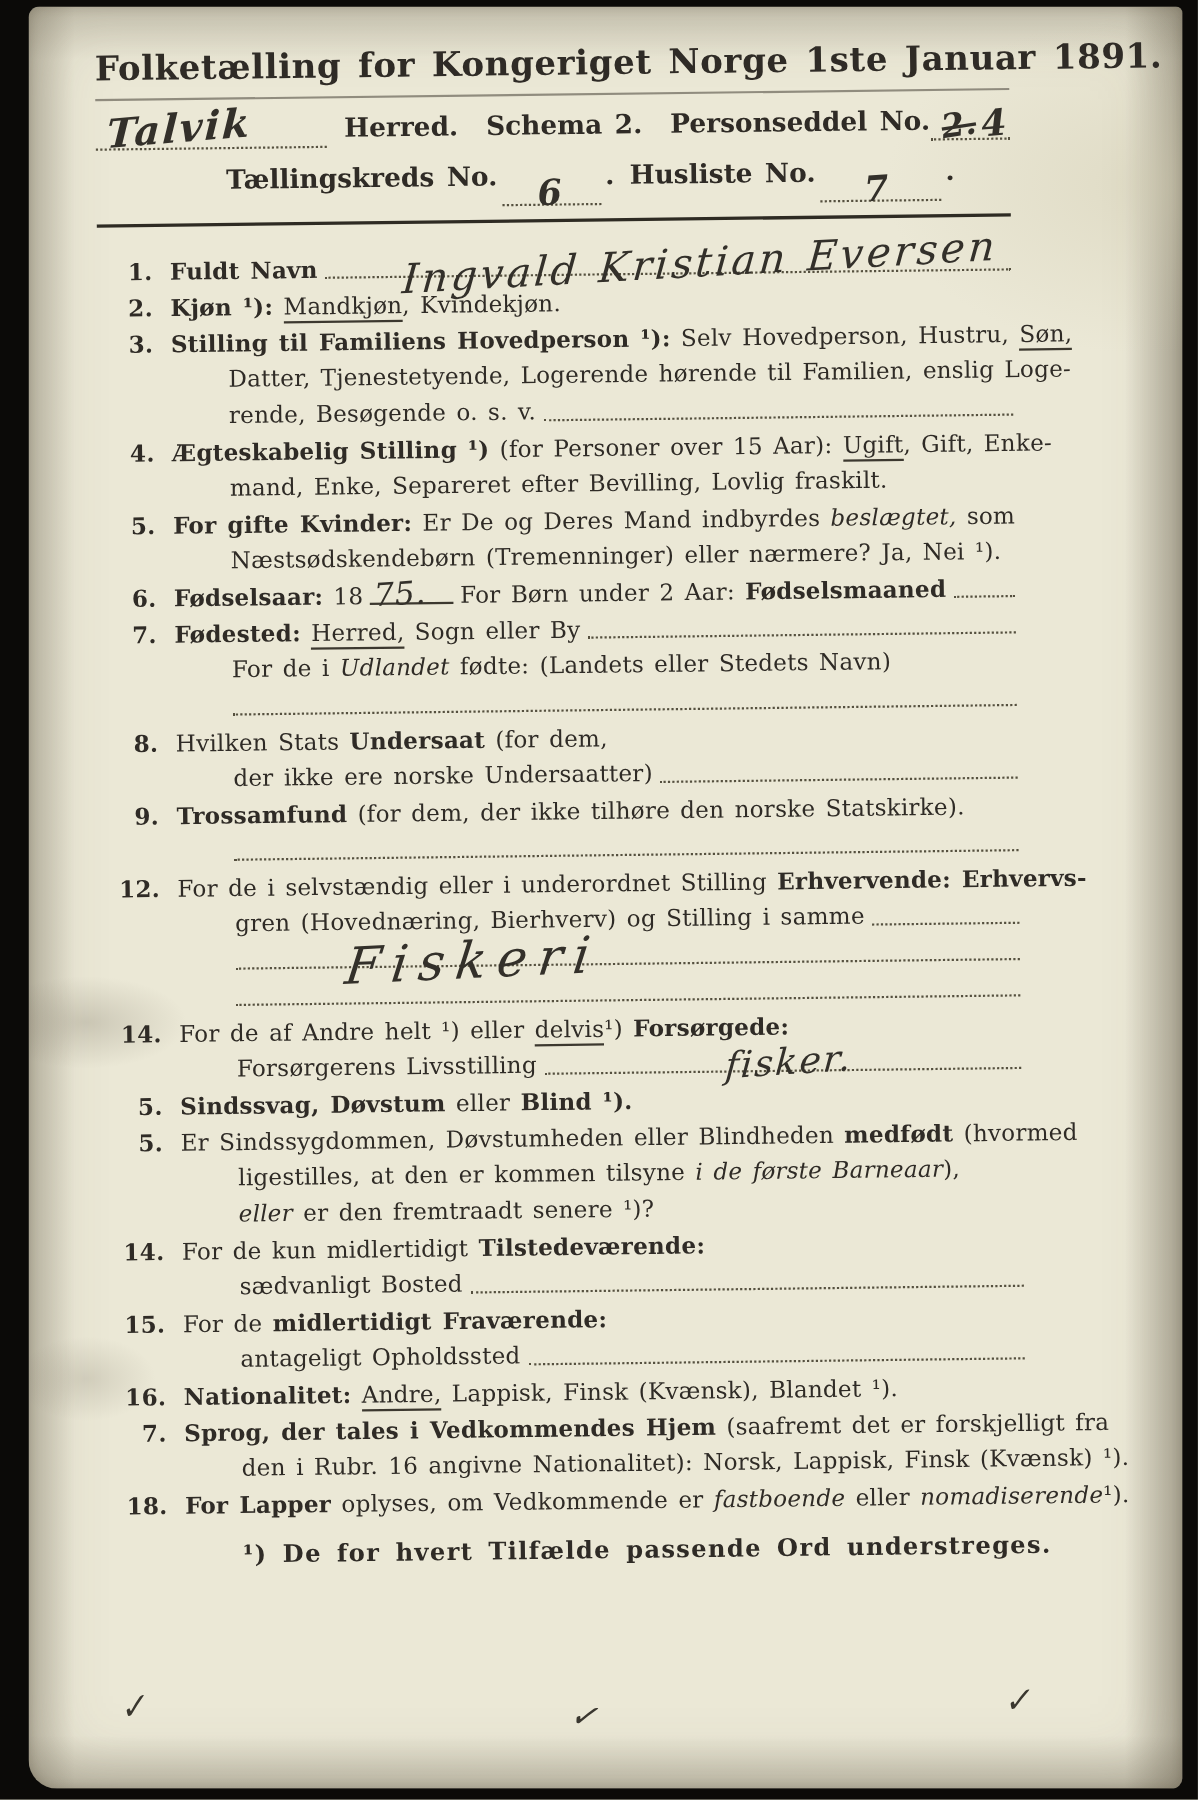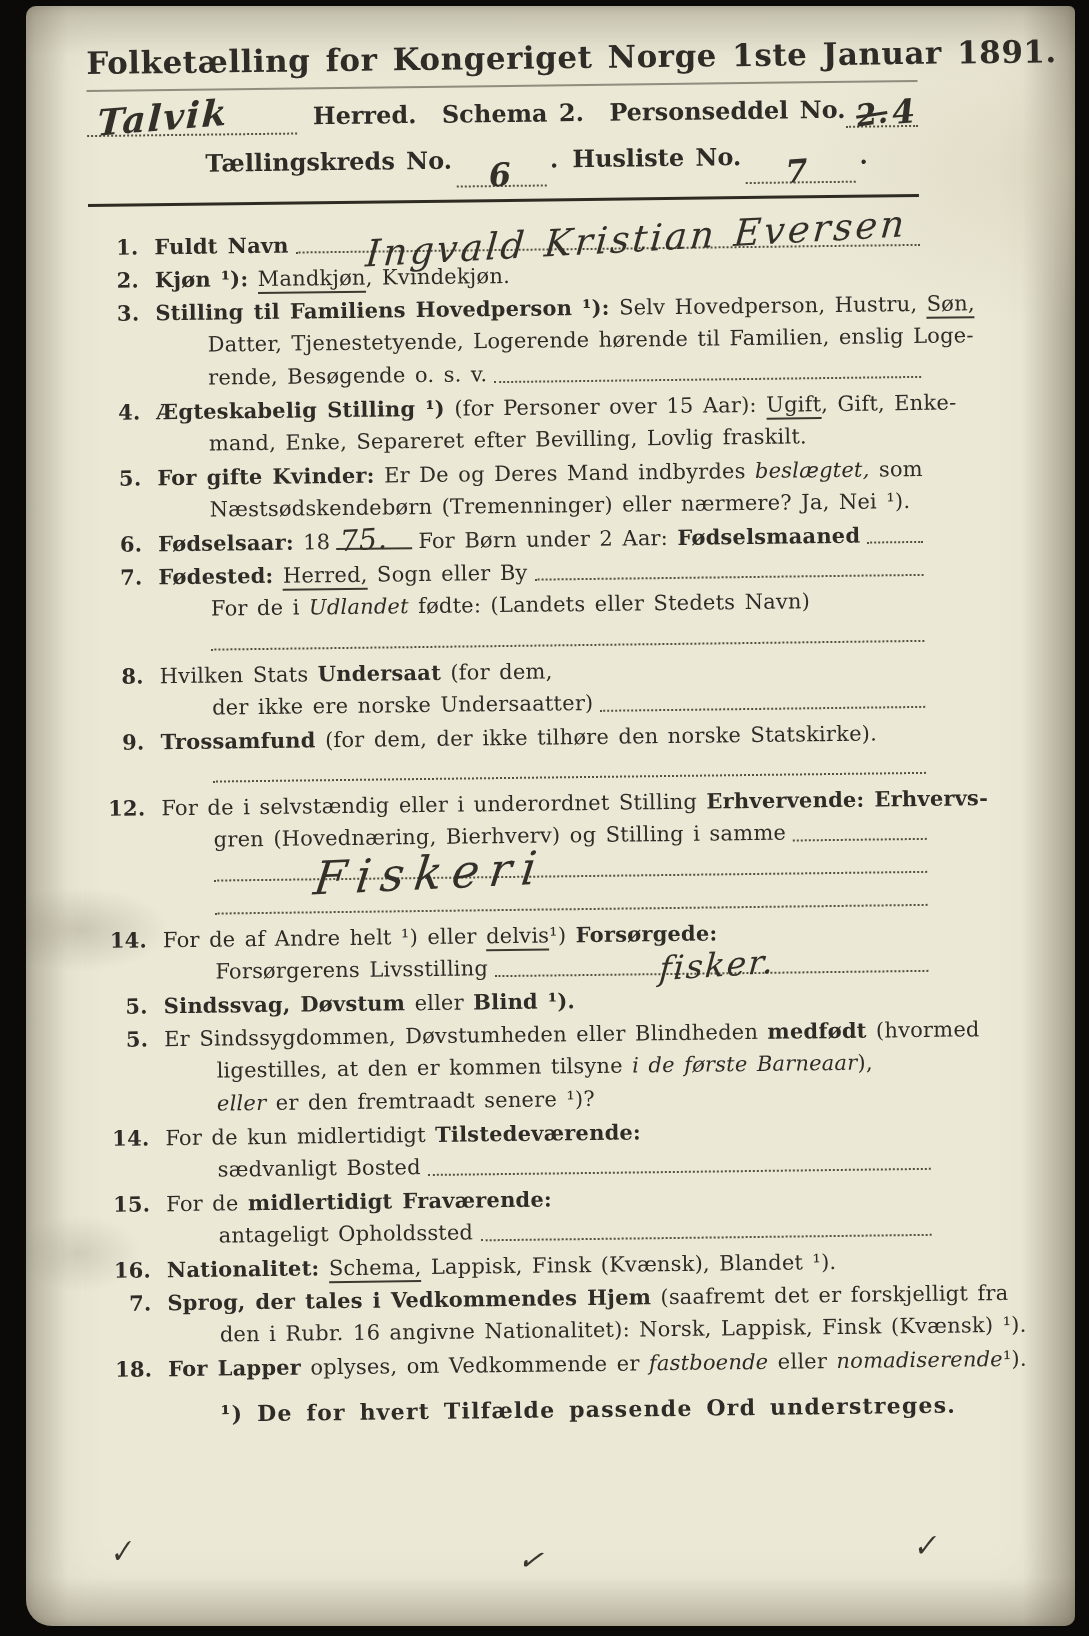--- a/index.html
+++ b/index.html
@@ -350,21 +350,21 @@
       </div>
       <div class="row cont">
         <span class="txt"><span>antageligt Opholdssted</span></span>
         <span class="fill"></span>
       </div>
 
       <div class="row">
         <span class="num">16.</span>
         <span class="txt">
           <span class="b">Nationalitet:</span>
-          <span class="u">Schema,</span>
+          <span class="u">Andre,</span>
           <span>Lappisk, Finsk (Kvænsk), Blandet ¹).</span>
         </span>
       </div>
 
       <div class="row">
         <span class="num">7.</span>
         <span class="txt">
           <span class="b">Sprog, der tales i Vedkommendes Hjem</span>
           <span>(saafremt det er forskjelligt fra</span>
         </span>

